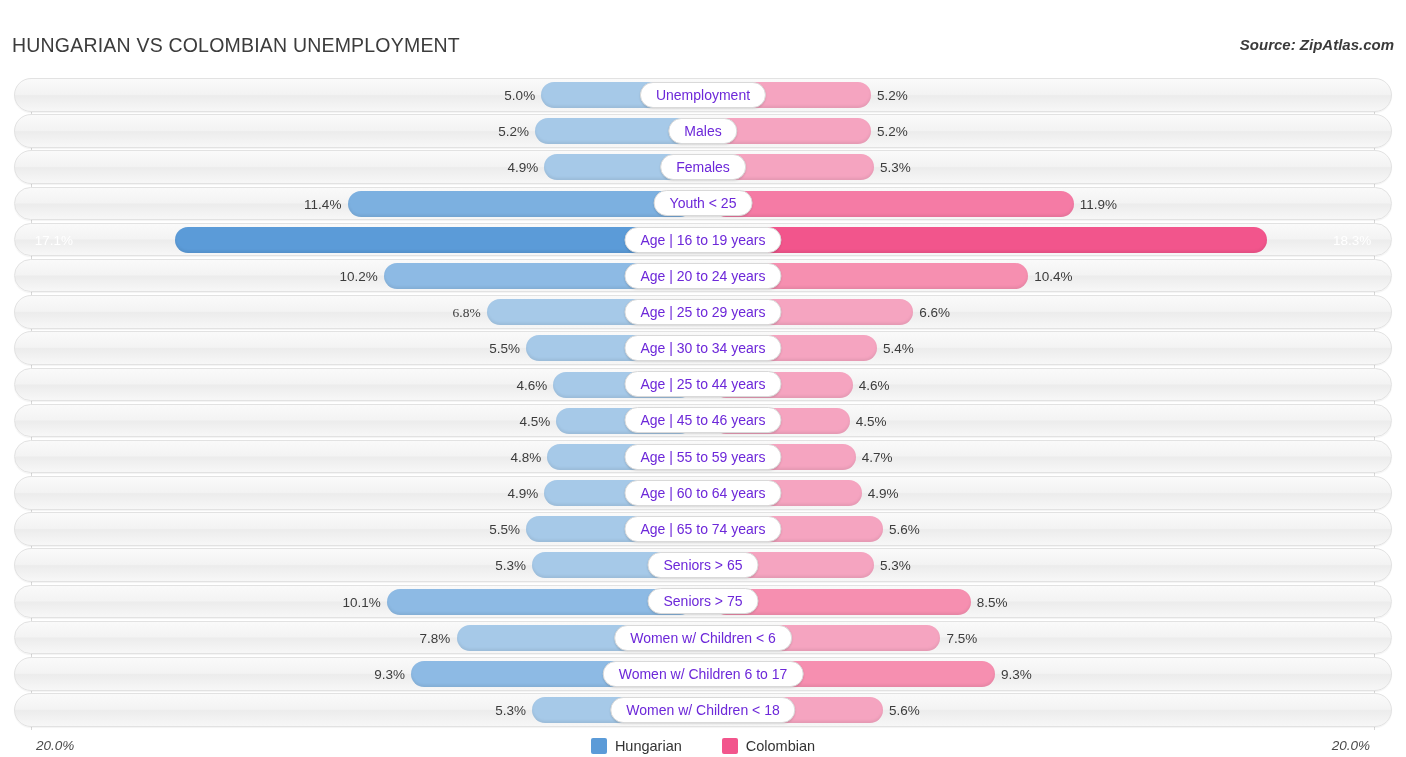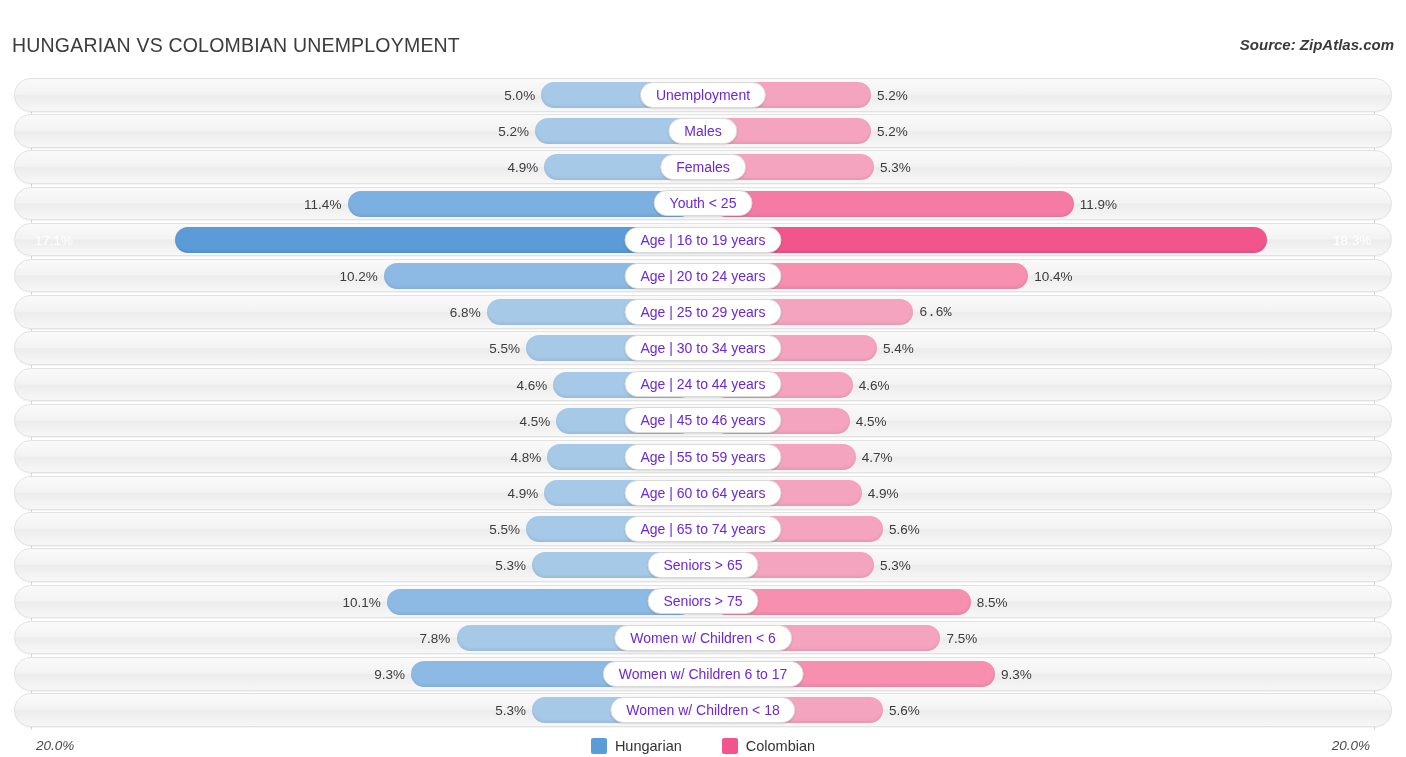--- a/index.html
+++ b/index.html
@@ -272,25 +272,25 @@
               <div class="bar right" style="width: 45.76%; left: 1.5%;"></div>
               <div class="val right" style="left: 48.16%; right: 0px;">10.4%</div>
             </div>
             <div class="pill">Age | 20 to 24 years</div>
           </div>
         </div>
         <div class="row">
           <div class="row-inner">
             <div class="half left">
               <div class="bar left" style="width: 29.92%; right: 1.5%;"></div>
-              <div class="val left" style="right: 32.32%; left: 0px;">6.8%</div>
+              <div class="val left" style="right: 32.32%; left: 0px; font-family: Liberation Serif, serif;">6.8%</div>
             </div>
             <div class="half right">
               <div class="bar right" style="width: 29.04%; left: 1.5%;"></div>
-              <div class="val right" style="left: 31.44%; right: 0px; font-family: Liberation Mono, monospace;">6.6%</div>
+              <div class="val right" style="left: 31.44%; right: 0px;">6.6%</div>
             </div>
             <div class="pill">Age | 25 to 29 years</div>
           </div>
         </div>
         <div class="row">
           <div class="row-inner">
             <div class="half left">
               <div class="bar left" style="width: 24.2%; right: 1.5%;"></div>
               <div class="val left" style="right: 26.6%; left: 0px;">5.5%</div>
             </div>
@@ -304,21 +304,21 @@
         <div class="row">
           <div class="row-inner">
             <div class="half left">
               <div class="bar left" style="width: 20.24%; right: 1.5%;"></div>
               <div class="val left" style="right: 22.64%; left: 0px;">4.6%</div>
             </div>
             <div class="half right">
               <div class="bar right" style="width: 20.24%; left: 1.5%;"></div>
               <div class="val right" style="left: 22.64%; right: 0px;">4.6%</div>
             </div>
-            <div class="pill">Age | 24 to 44 years</div>
+            <div class="pill">Age | 25 to 44 years</div>
           </div>
         </div>
         <div class="row">
           <div class="row-inner">
             <div class="half left">
               <div class="bar left" style="width: 19.8%; right: 1.5%;"></div>
               <div class="val left" style="right: 22.2%; left: 0px;">4.5%</div>
             </div>
             <div class="half right">
               <div class="bar right" style="width: 19.8%; left: 1.5%;"></div>

